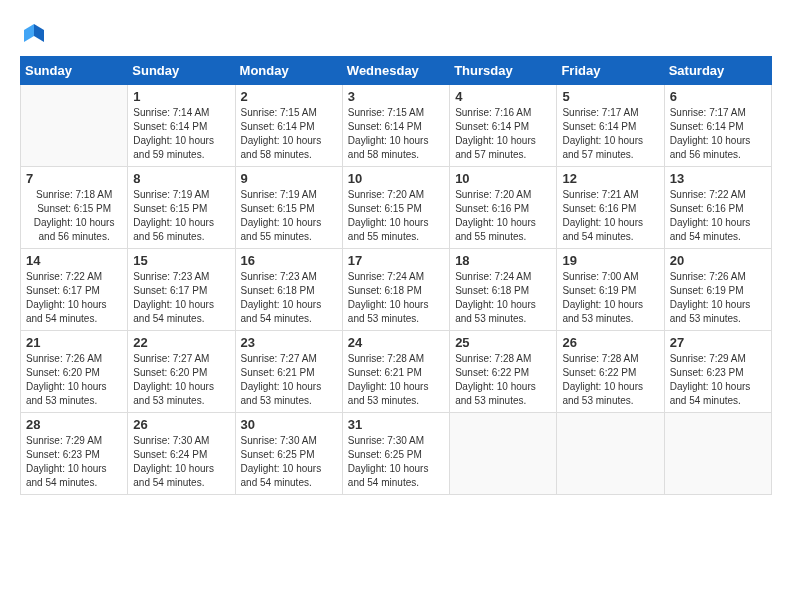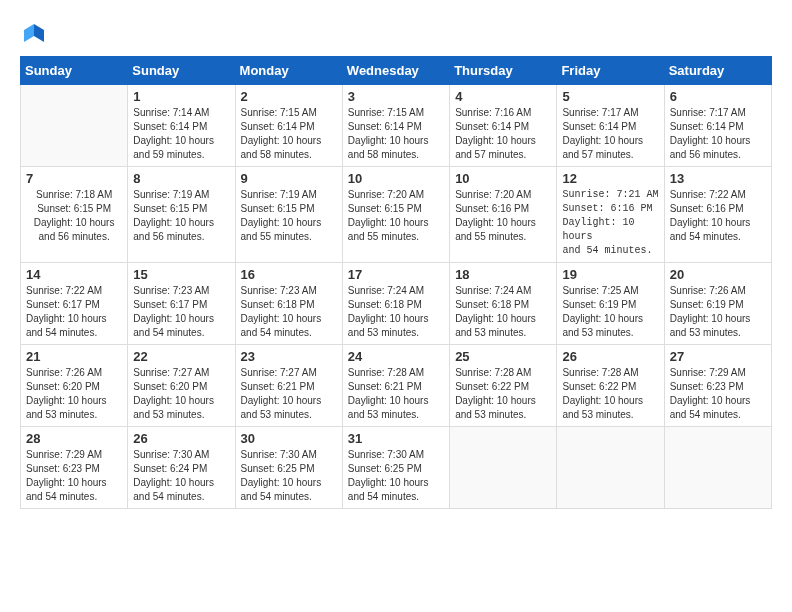--- a/index.html
+++ b/index.html
@@ -193,21 +193,21 @@
         </td>
         <td>
           <span class="day-num">10</span>
           <div class="day-info" style="white-space: pre-line;">Sunrise: 7:20 AM
 Sunset: 6:16 PM
 Daylight: 10 hours
 and 55 minutes.</div>
         </td>
         <td>
           <span class="day-num">12</span>
-          <div class="day-info" style="white-space: pre-line; font-family: Liberation Mono, monospace;">Sunrise: 7:21 AM
+          <div class="day-info" style="white-space: pre-line;">Sunrise: 7:21 AM
 Sunset: 6:16 PM
 Daylight: 10 hours
 and 54 minutes.</div>
         </td>
         <td>
           <span class="day-num">13</span>
           <div class="day-info" style="white-space: pre-line;">Sunrise: 7:22 AM
 Sunset: 6:16 PM
 Daylight: 10 hours
 and 54 minutes.</div>
@@ -244,21 +244,21 @@
         </td>
         <td>
           <span class="day-num">18</span>
           <div class="day-info" style="white-space: pre-line;">Sunrise: 7:24 AM
 Sunset: 6:18 PM
 Daylight: 10 hours
 and 53 minutes.</div>
         </td>
         <td>
           <span class="day-num">19</span>
-          <div class="day-info" style="white-space: pre-line;">Sunrise: 7:25 AM
+          <div class="day-info" style="white-space: pre-line;">Sunrise: 7:00 AM
 Sunset: 6:19 PM
 Daylight: 10 hours
 and 53 minutes.</div>
         </td>
         <td>
           <span class="day-num">20</span>
           <div class="day-info" style="white-space: pre-line;">Sunrise: 7:26 AM
 Sunset: 6:19 PM
 Daylight: 10 hours
 and 53 minutes.</div>

